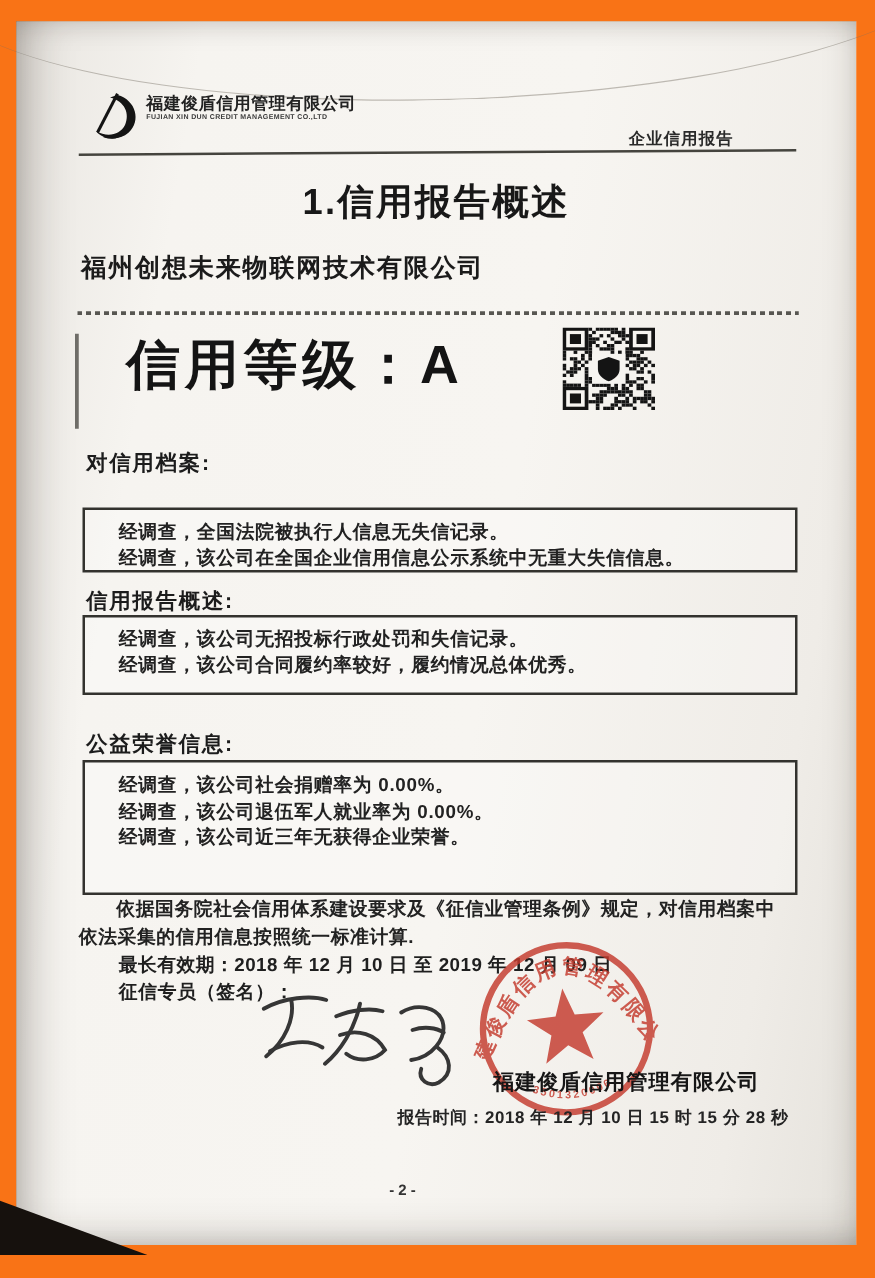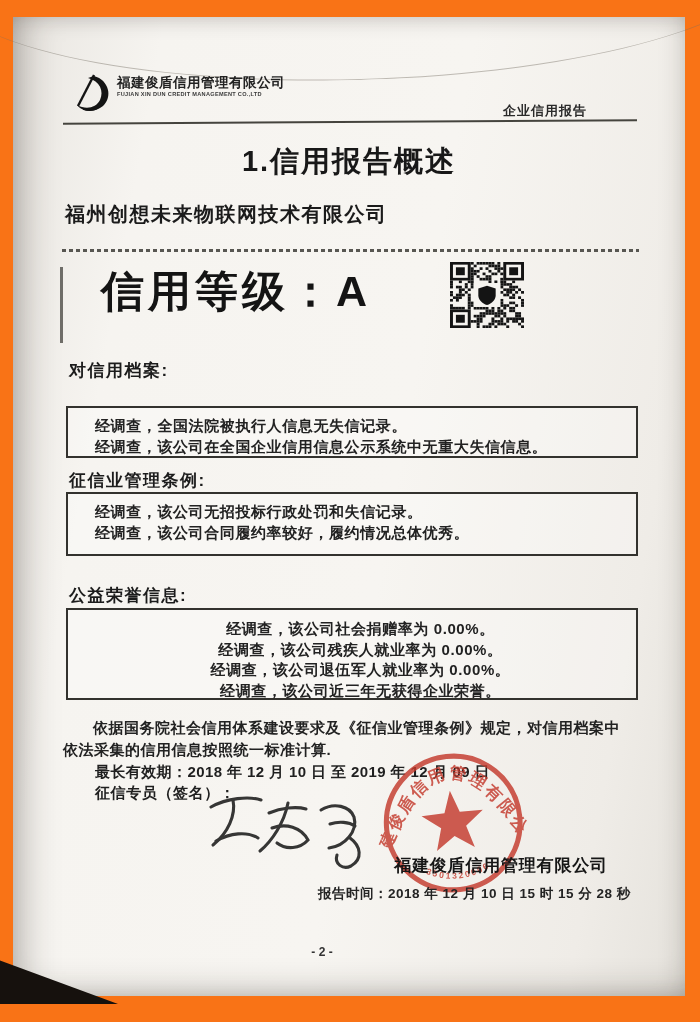--- a/index.html
+++ b/index.html
@@ -28,21 +28,21 @@
   .company-name{left:52px;top:184px;font-size:20px;font-weight:700;letter-spacing:1.5px;color:#1b1b1b;}
   .dashed-rule{left:49px;top:232px;width:577px;height:3px;
                background:repeating-linear-gradient(90deg,#3c3b36 0 4px,transparent 4px 7px);opacity:.85;}
   .edge-mark{left:47px;top:250px;width:2.5px;height:76px;background:#43413c;opacity:.75;}
   .rating-text{left:88px;top:246px;font-size:43px;font-weight:700;letter-spacing:4px;color:#141414;}
   .qr-box{left:437px;top:245px;width:74px;height:66px;}
   
   .sec-heading{font-size:17px;font-weight:700;letter-spacing:1.5px;color:#1c1c1c;}
   .h1{left:56px;top:342px;} .h2{left:56px;top:452px;} .h3{left:56px;top:567px;}
   .info-box{left:53px;width:572px;border:2px solid #33322e;background:rgba(255,255,255,.25);box-sizing:border-box;}
-  .b1{top:389px;height:52px;} .b2{top:475px;height:64px;} .b3{top:591px;height:92px;text-align:center;}
+  .b1{top:389px;height:52px;} .b2{top:475px;height:64px;} .b3{top:591px;height:108px;}
   .box-inner{padding:8px 10px 0 27px;}
   .box-line{font-size:15px;font-weight:600;letter-spacing:.6px;line-height:20.5px;color:#222;white-space:nowrap;}
   
   .statement{left:50px;top:700px;width:566px;font-size:15px;font-weight:600;letter-spacing:.5px;
              line-height:21.5px;text-indent:2em;color:#222;}
   .validity{left:82px;top:746px;font-size:15px;font-weight:700;letter-spacing:.4px;color:#1f1f1f;z-index:2;}
   .sig-label{left:82px;top:767px;font-size:15px;font-weight:700;letter-spacing:.6px;color:#1f1f1f;}
   .signature{left:190px;top:766px;width:175px;height:88px;z-index:2;}
   .stamp{left:359px;top:723px;width:162px;height:162px;z-index:3;transform:rotate(-6deg);opacity:.82;}
   .issuer{left:358px;top:837px;width:260px;text-align:center;font-size:17px;font-weight:700;letter-spacing:.8px;color:#161616;z-index:4;}
@@ -287,33 +287,32 @@
     </div>
 
     <div class="abs sec-heading h1">对信用档案:</div>
     <div class="abs info-box b1">
       <div class="box-inner">
         <div class="box-line">经调查，全国法院被执行人信息无失信记录。</div>
         <div class="box-line">经调查，该公司在全国企业信用信息公示系统中无重大失信信息。</div>
       </div>
     </div>
 
-    <div class="abs sec-heading h2">征信业管理条例:</div>
+    <div class="abs sec-heading h2">信用报告概述:</div>
     <div class="abs info-box b2">
       <div class="box-inner" style="">
         <div class="box-line">经调查，该公司无招投标行政处罚和失信记录。</div>
         <div class="box-line">经调查，该公司合同履约率较好，履约情况总体优秀。</div>
       </div>
     </div>
 
     <div class="abs sec-heading h3">公益荣誉信息:</div>
     <div class="abs info-box b3">
       <div class="box-inner" style="padding-top:9px;">
         <div class="box-line">经调查，该公司社会捐赠率为 0.00%。</div>
-        <div class="box-line">经调查，该公司残疾人就业率为 0.00%。</div>
         <div class="box-line">经调查，该公司退伍军人就业率为 0.00%。</div>
         <div class="box-line">经调查，该公司近三年无获得企业荣誉。</div>
       </div>
     </div>
 
     <div class="abs statement"><span>依据国务院社会信用体系建设要求及《征信业管理条例》规定，对信用档案</span><span>中依法采集的信用信息按照统一标准计算.</span></div>
 
     <div class="abs validity">最长有效期：2018 年 12 月 10 日  至  2019 年 12 月 09 日</div>
     <div class="abs sig-label">征信专员（签名）：</div>
 

